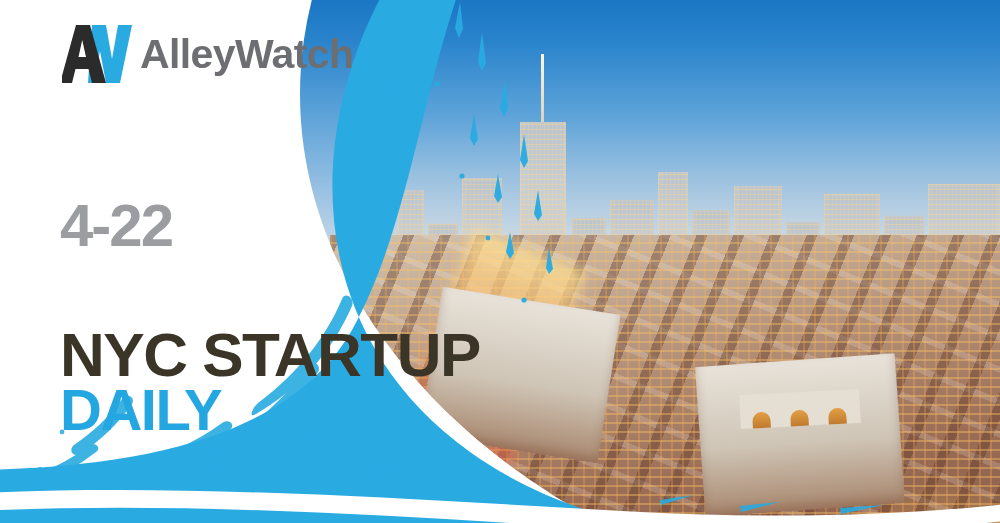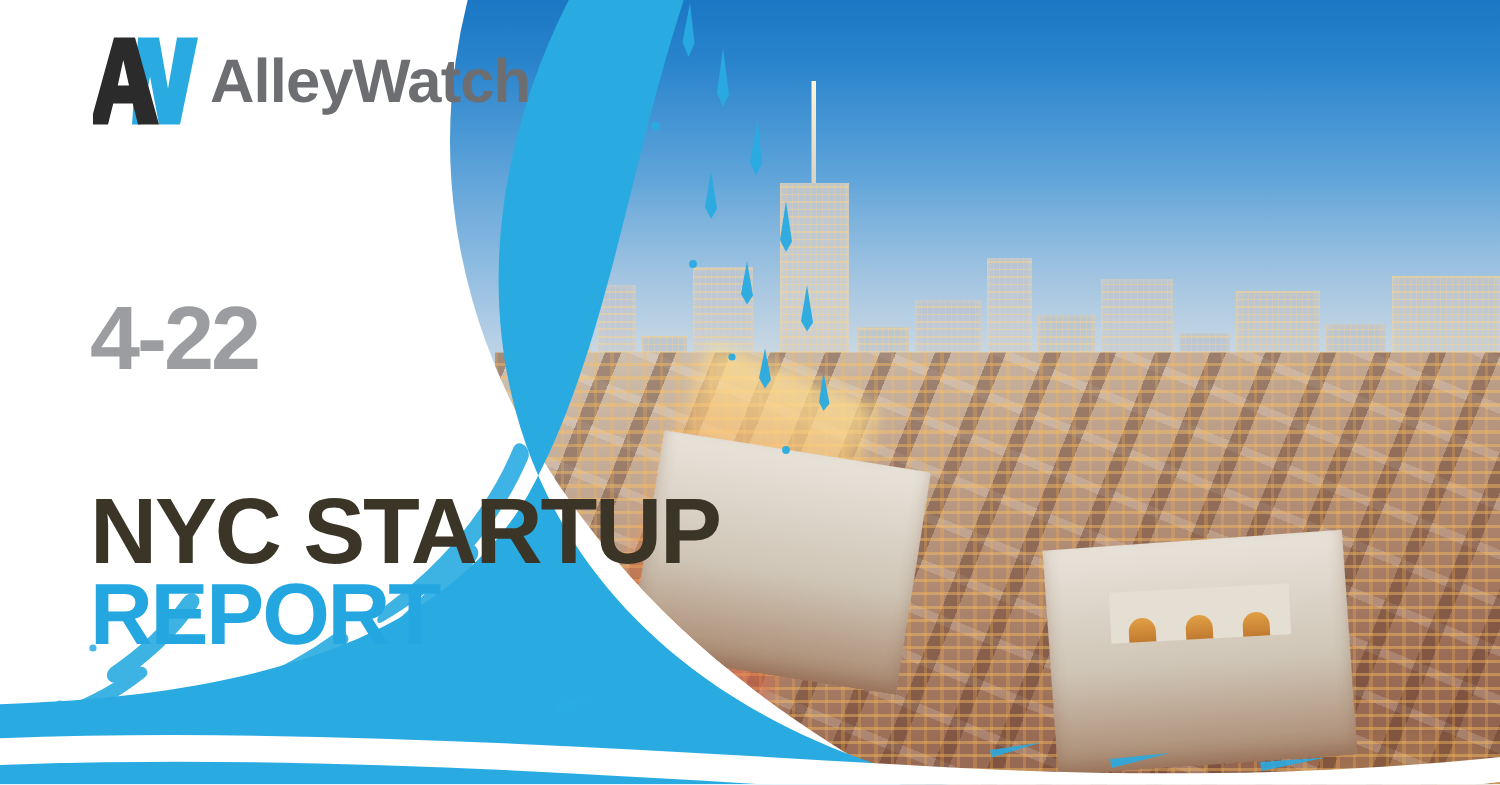--- a/index.html
+++ b/index.html
@@ -308,16 +308,16 @@
         <path d="M14 2 h14 L44 60 H30 L26.5 46 H13.5 L10 60 H-2 Z M16.5 34 h7.5 L20.2 17 Z" fill="#2b2b2b"></path>
       </svg>
     </div>
     <div class="logo-word">AlleyWatch</div>
   </div>
 
   <div class="date-text">4-22</div>
 
   <div class="headline">
     <span class="ln">NYC STARTUP</span>
-    <span class="ln accent">REPORT</span>
+    <span class="ln accent">DAILY</span>
   </div>
 
 </div>
 
 </body></html>

